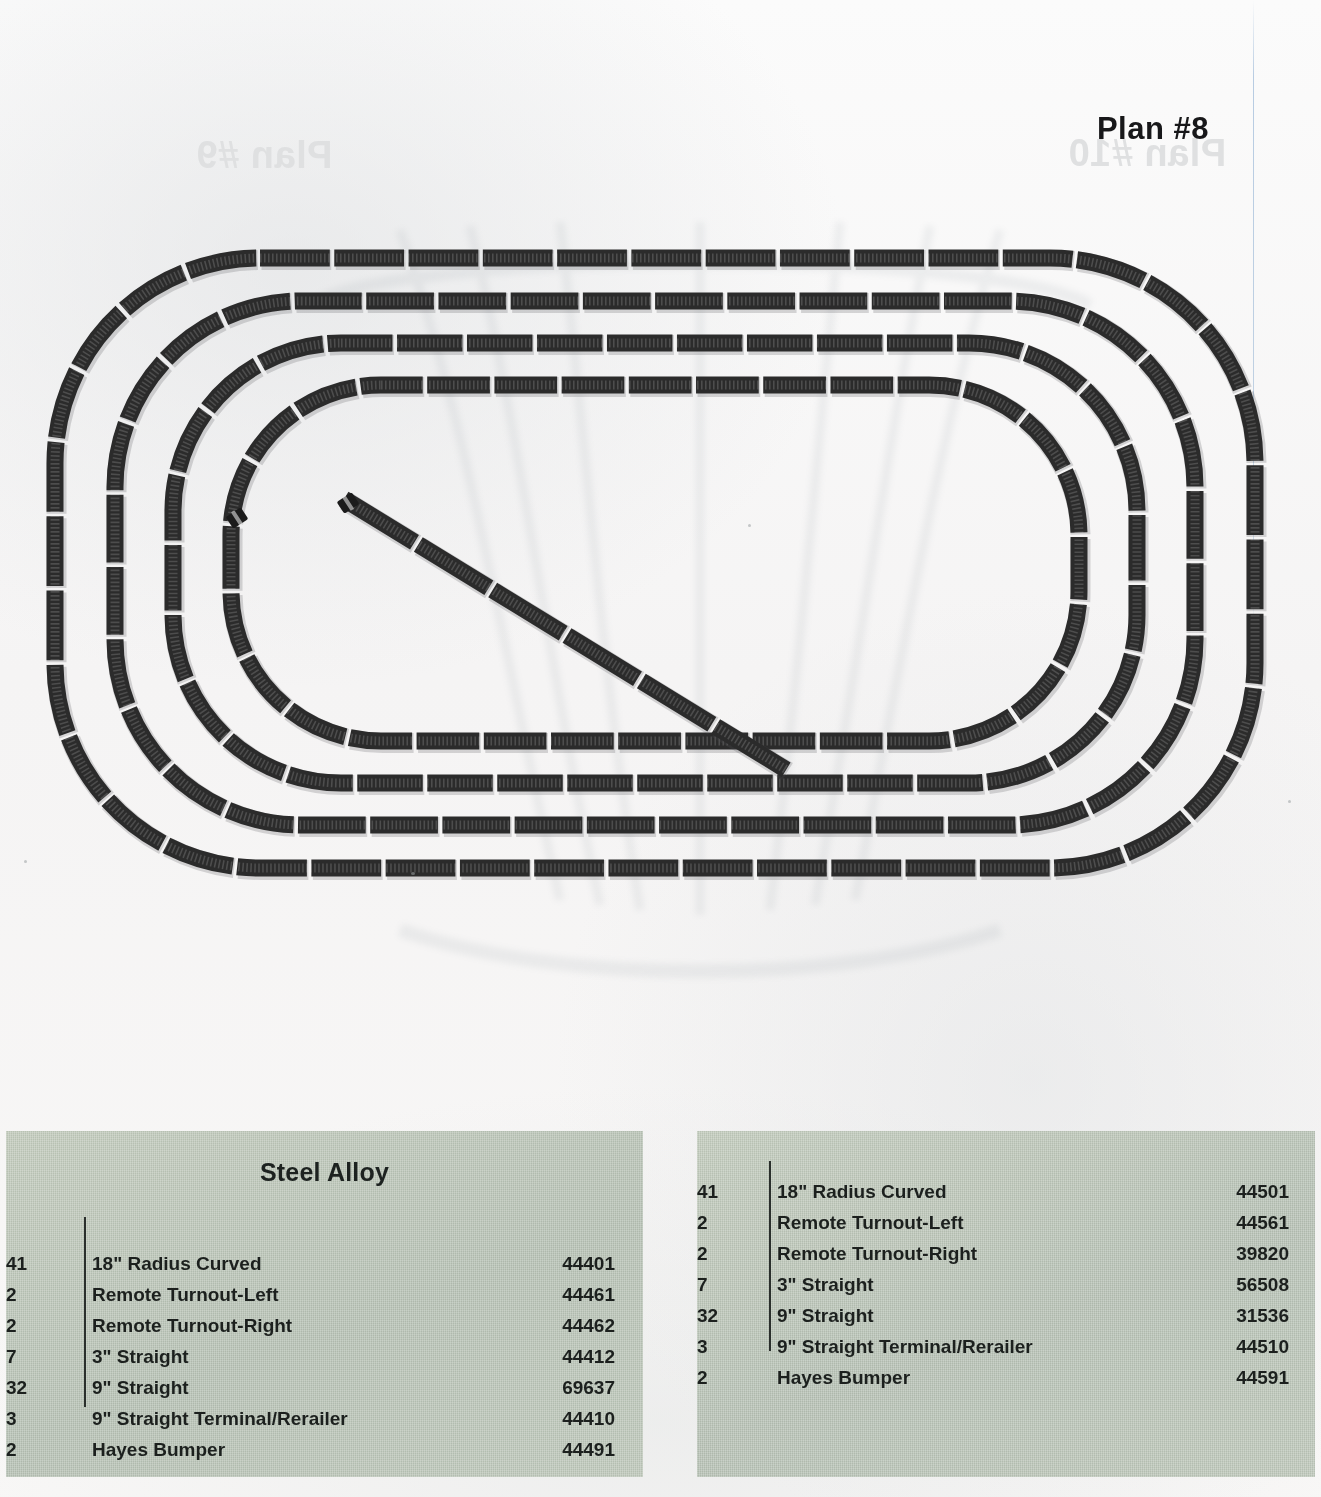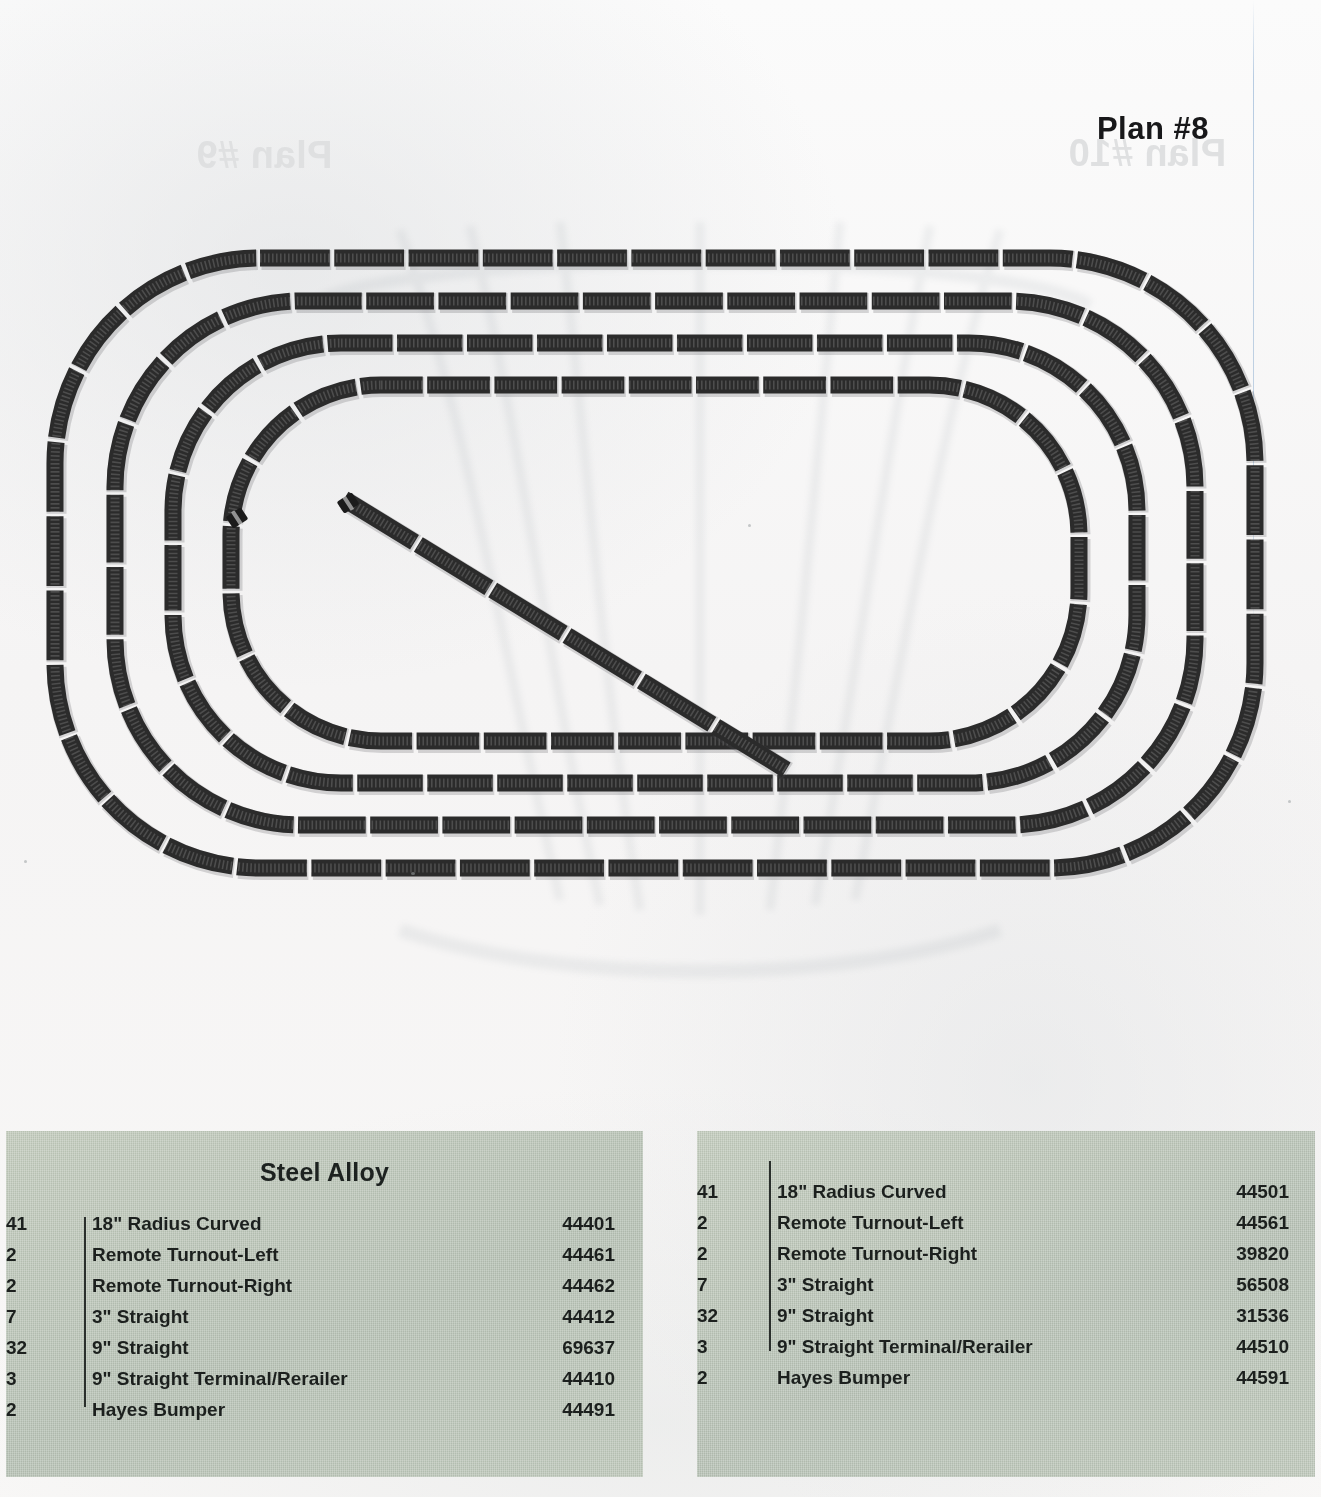--- a/index.html
+++ b/index.html
@@ -136,21 +136,21 @@
     flex: 1 1 auto;
     padding-left: 24px;
     white-space: nowrap;
   }
   .code {
     flex: none;
     text-align: right;
     padding-right: 0;
   }
   #panel-steel  .qty  { width: 62px; }
-  #panel-steel  .code { width: 120px; margin-right: 28px; }
+  #panel-steel  .code { width: 120px; margin-right: 28px; margin-top: 40px; }
   #panel-nickel .qty  { width: 56px; }
   #panel-nickel .code { width: 120px; margin-right: 26px; margin-top: 24px; }
 
   .speck {
     position: absolute;
     background: #9aa0a3;
     border-radius: 50%;
     pointer-events: none;
     opacity: .55;
   }

